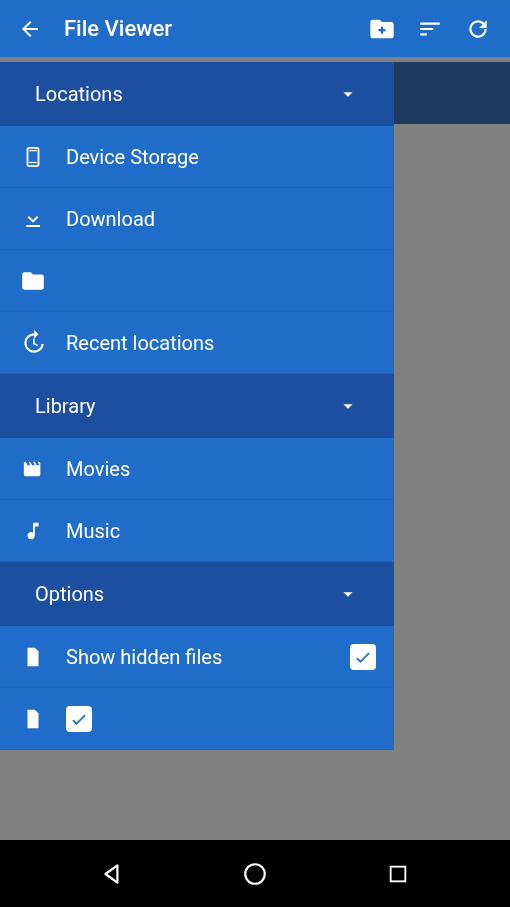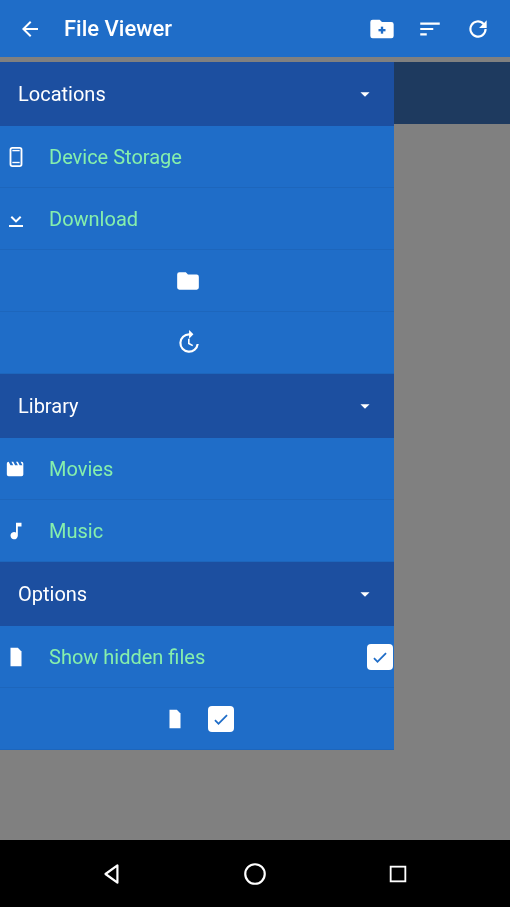--- a/index.html
+++ b/index.html
@@ -7,23 +7,23 @@
   .screen { width: 510px; height: 907px; position: relative; background: #000; }
   .app-area { position: absolute; top: 0; left: 0; width: 510px; height: 840px; background: #808080; }
   .toolbar { height: 57px; background: #1f6dc8; display: flex; align-items: center; padding: 0 8px; }
   .toolbar .back { width: 44px; height: 44px; display: flex; align-items: center; justify-content: center; }
   .toolbar .title { color: #fff; font-size: 22px; font-weight: 500; margin-left: 12px; flex: 0 0 auto; }
   .toolbar .spacer { flex: 1; }
   .toolbar .act { width: 48px; height: 44px; display: flex; align-items: center; justify-content: center; }
   .dim-row { position: absolute; left: 0; width: 510px; height: 62px; background: #1e3a5f; }
   .dim-rows { position: absolute; top: 62px; left: 0; width: 510px; height: 778px; }
   .drawer { position: absolute; top: 62px; left: 0; width: 394px; height: 778px; display: flex; flex-direction: column; overflow: hidden; }
-  .section-header { height: 64px; background: #1c4fa0; display: flex; align-items: center; padding: 0 18px; color: #fff; font-size: 20px; }
+  .section-header { height: 64px; background: #1c4fa0; display: flex; align-items: center; padding: 0 35px; color: #fff; font-size: 20px; }
   .section-header .lbl { flex: 1; }
-  .drawer-item { height: 62px; background: #1f6dc8; display: flex; align-items: center; padding: 0 1px; color: #86efac; font-size: 20px; border-bottom: 1px solid rgba(0,0,0,0.06); justify-content: center; }
+  .drawer-item { height: 62px; background: #1f6dc8; display: flex; align-items: center; padding: 0 18px; color: #ffffff; font-size: 20px; border-bottom: 1px solid rgba(0,0,0,0.06); }
   .drawer-item .icon-slot { width: 30px; height: 30px; display: flex; align-items: center; justify-content: center; margin-right: 18px; flex: 0 0 30px; }
   .drawer-item .lbl { flex: 1; }
   .drawer-item .check { width: 26px; height: 26px; background: #fff; border-radius: 4px; display: flex; align-items: center; justify-content: center; }
   .navbar { position: absolute; bottom: 0; left: 0; width: 510px; height: 67px; background: #000; display: flex; align-items: center; justify-content: space-around; padding: 0 40px; }
   .navbtn { width: 60px; height: 40px; display: flex; align-items: center; justify-content: center; }
   svg { display: block; }
 </style>
 </head>
 <body>
 
@@ -99,20 +99,21 @@
             </svg>
           </span>
       </div>
 
       <div class="drawer-item">
         <span class="icon-slot">
             <svg width="26" height="26" viewBox="0 0 24 24">
               <path d="M13 3a9 9 0 1 0 8.94 10h-2.02A7 7 0 1 1 13 5v3l4-4-4-4v3zm-1 5v5l4 2 .75-1.23-3.25-1.77V8H12z" fill="#fff"></path>
             </svg>
           </span>
+        <span class="lbl">Recent locations</span>
       </div>
 
       <div class="section-header">
         <span class="lbl">Library</span>
         <svg width="22" height="22" viewBox="0 0 24 24">
             <path d="M7 10l5 5 5-5z" fill="#fff"></path>
           </svg>
       </div>
 
       <div class="drawer-item">

